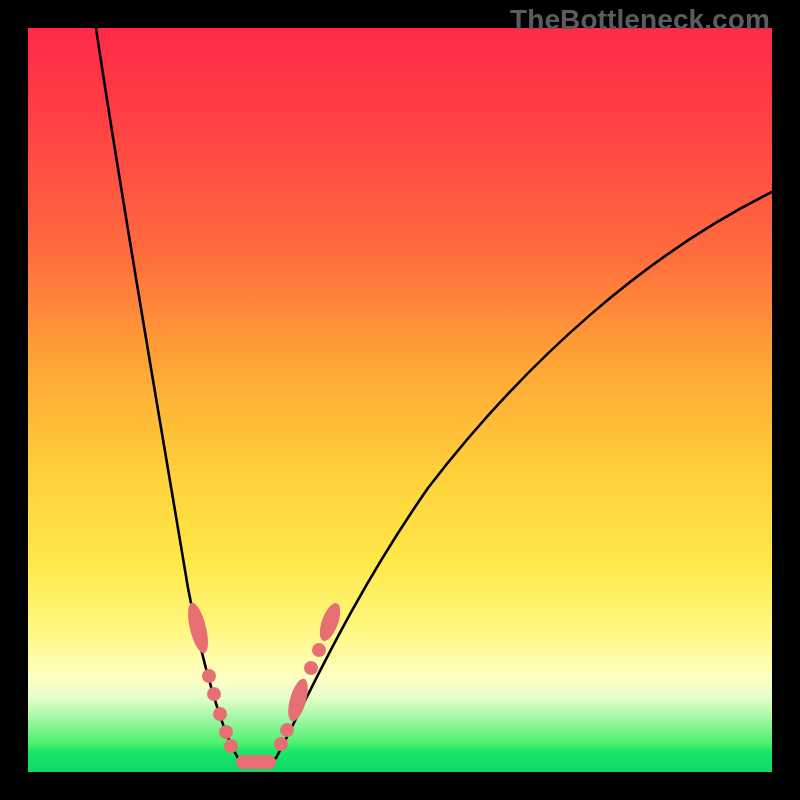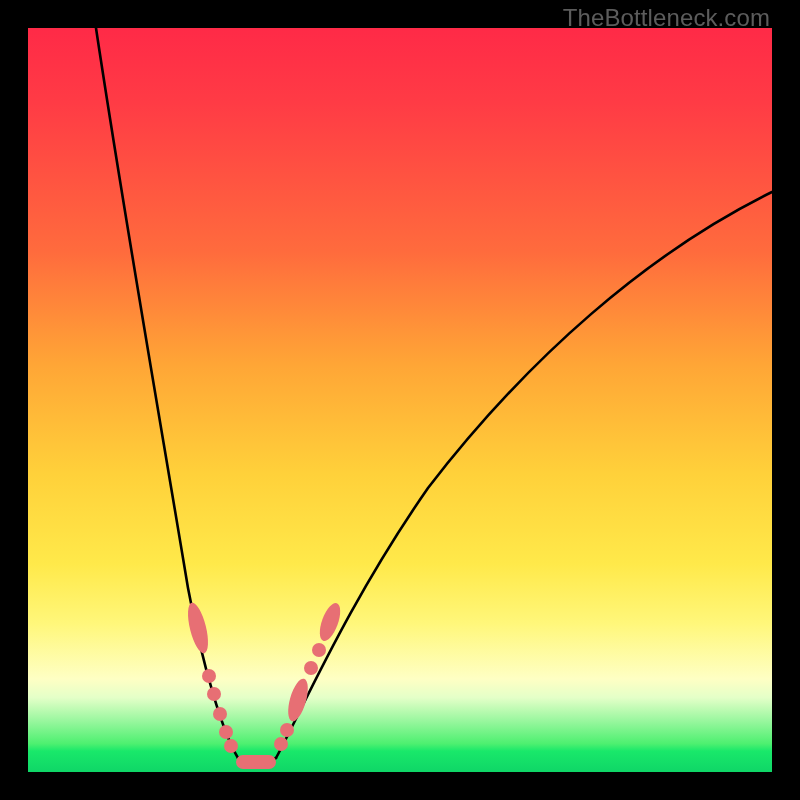--- a/index.html
+++ b/index.html
@@ -40,22 +40,22 @@
       #9cf7a0 93%,
       #4df070 96.2%,
       #19e86a 97.2%,
       #0fd667 100%
     );
   }
   .watermark {
     position: absolute;
     right: 30px;
     top: 4px;
-    font-size: 24px;
-    font-weight: 400;
+    font-size: 28px;
+    font-weight: 700;
     color: #5c5c5c;
     letter-spacing: 0.1px;
     user-select: none;
   }
   svg.overlay {
     position: absolute;
     left: 28px;
     top: 28px;
     width: 744px;
     height: 744px;

